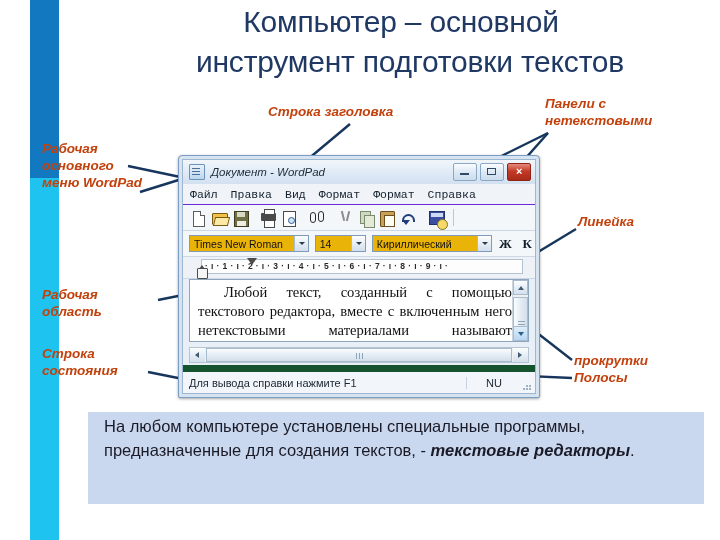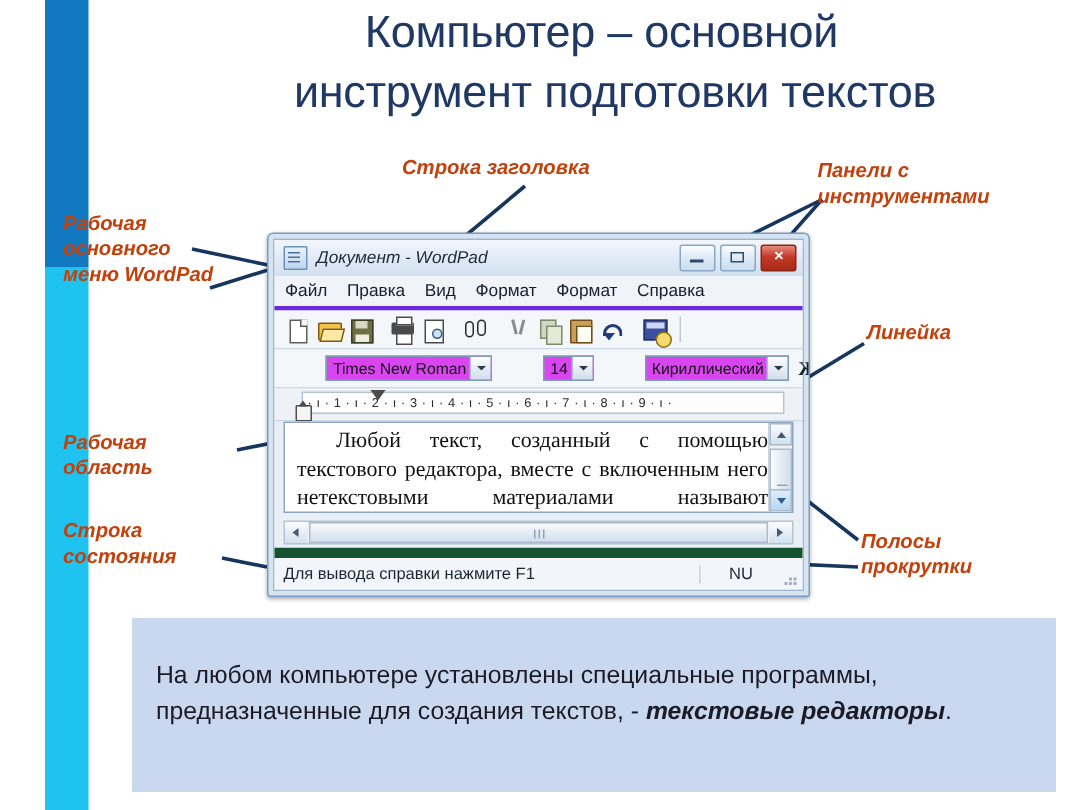--- a/index.html
+++ b/index.html
@@ -33,21 +33,21 @@
   .heading .l2{display:block;}
 
   
   .callout{
     position:absolute;
     font-style:italic;font-weight:bold;
     font-size:13.5px;color:#c2410c;
     line-height:1.26;
   }
   .lbl-title{left:268px;top:103px;}
-  .lbl-panels{left:545px;top:105px;width:175px;}
+  .lbl-panels{left:545px;top:95px;width:175px;}
   .lbl-ruler{left:578px;top:213px;}
   .lbl-mainmenu{left:42px;top:140px;width:140px;}
   .lbl-work{left:42px;top:286px;width:120px;}
   .lbl-status{left:42px;top:345px;width:120px;}
   .lbl-scroll{left:574px;top:352px;width:130px;}
 
   
   .lines{position:absolute;left:0;top:0;width:720px;height:540px;pointer-events:none;}
 
   
@@ -100,24 +100,24 @@
   }
   .wb .g-min{position:absolute;left:6px;top:9px;width:9px;height:2px;background:#2d4a6b;}
   .wb .g-max{position:absolute;left:6px;top:4px;width:9px;height:7px;border:1.5px solid #2d4a6b;box-sizing:border-box;}
   .wb .g-cls{position:absolute;left:0;top:0;width:100%;height:100%;
     color:#fff;font-size:11px;font-weight:bold;line-height:15px;text-align:center;}
 
   
   .wp-menubar{
     height:20px;flex:0 0 20px;
     background:#f0f4f9;
-    border-bottom:3px solid #6d28d9;
+    border-bottom:1px solid #6d28d9;
     display:flex;align-items:center;gap:13px;
     padding-left:7px;
-    font-size:11.5px;color:#14202c;
+    font-size:11.5px;color:#14202c;font-family:Liberation Mono, monospace;
   }
 
   
   .wp-toolbar{
     height:25px;flex:0 0 25px;
     background:#f4f7fa;
     border-bottom:1px solid #ccd8e6;
     display:flex;align-items:center;
     padding-left:6px;gap:2px;
   }
@@ -156,23 +156,23 @@
 
   
   .wp-formatbar{
     height:25px;flex:0 0 25px;
     background:#f4f7fa;
     border-bottom:1px solid #ccd8e6;
     display:flex;align-items:center;
     padding-left:6px;gap:6px;
   }
   .combo{
-    height:17px;background:#d946ef;border:1px solid #7f9bb9;
+    height:17px;background:#eab308;border:1px solid #7f9bb9;
     display:flex;align-items:center;justify-content:space-between;
-    font-size:10.5px;color:#111;padding:0 0 0 4px;box-sizing:border-box;margin-left:28px;
+    font-size:10.5px;color:#111;padding:0 0 0 4px;box-sizing:border-box;
   }
   .combo .cv{white-space:nowrap;overflow:hidden;}
   .combo .arrow{
     width:13px;height:15px;flex:0 0 13px;margin:0 0 0 2px;
     background:linear-gradient(#fdfefe,#e2eaf3 60%,#d2dfec);
     border-left:1px solid #a9bcd0;
     position:relative;
   }
   .combo .arrow:after{
     content:"";position:absolute;left:4px;top:6px;
@@ -197,20 +197,21 @@
   }
   .ruler-strip{
     position:absolute;left:18px;right:12px;top:2px;height:13px;
     background:#fdfdfd;border:1px solid #b3c2d2;
   }
   .ruler-ticks{
     position:absolute;left:0;top:0;width:100%;height:100%;
     font-size:8.5px;color:#2a2a2a;line-height:13px;
     letter-spacing:0.4px;white-space:nowrap;padding-left:3px;
     box-sizing:border-box;
+    font-weight:bold;
   }
   .ind-left{
     position:absolute;left:14px;top:11px;width:9px;height:9px;
     background:#f5f5f5;border:1px solid #4c4c4c;border-radius:1px;
   }
   .ind-left:before{
     content:"";position:absolute;left:1px;top:-4px;
     border-left:3.5px solid transparent;border-right:3.5px solid transparent;
     border-bottom:4px solid #4c4c4c;
   }
@@ -298,23 +299,23 @@
     width:12px;flex:0 0 12px;height:100%;position:relative;
   }
   .status-grip:after{
     content:"";position:absolute;right:2px;bottom:3px;width:2px;height:2px;
     background:#9fb0c2;
     box-shadow:-3px 0 0 #9fb0c2,0 -3px 0 #9fb0c2,-3px -3px 0 #9fb0c2,-6px 0 0 #9fb0c2;
   }
 
   
   .bottom-box{
-    position:absolute;left:88px;top:412px;width:616px;height:116px;
+    position:absolute;left:88px;top:412px;width:616px;height:92px;
     background:#c9d8ee;
-    padding:26px 16px 0 16px;
+    padding:2px 16px 0 16px;
     box-sizing:border-box;
   }
   .bottom-text{
     font-size:16.5px;color:#1b1b28;line-height:1.46;
   }
   .bottom-text i{font-style:italic;font-weight:bold;}
 </style>
 </head>
 <body>
 
@@ -340,21 +341,21 @@
       <line x1="178" y1="378" x2="148" y2="372"></line>
       <line x1="572" y1="360" x2="518" y2="318"></line>
       <line x1="572" y1="378" x2="440" y2="372"></line>
     </g>
   </svg>
 
   <div class="callout lbl-title">Строка заголовка</div>
 
   <div class="callout lbl-panels">
     <div>Панели  с</div>
-    <div>инструментами</div>
+    <div>нетекстовыми</div>
   </div>
 
   <div class="callout lbl-ruler">Линейка</div>
 
   <div class="callout lbl-mainmenu">
     <div>Рабочая</div>
     <div>основного</div>
     <div>меню WordPad</div>
   </div>
 
@@ -362,22 +363,22 @@
     <div>Рабочая</div>
     <div>область</div>
   </div>
 
   <div class="callout lbl-status">
     <div>Строка</div>
     <div>состояния</div>
   </div>
 
   <div class="callout lbl-scroll">
+    <div>прокрутки</div>
     <div>Полосы</div>
-    <div>прокрутки</div>
   </div>
 
   <div class="wp-window">
     <div class="wp-inner">
 
       <div class="wp-titlebar">
         <span class="wp-appicon"></span>
         <span class="wp-title">Документ - WordPad</span>
         <span class="wp-winbtns">
           <span class="wb">

